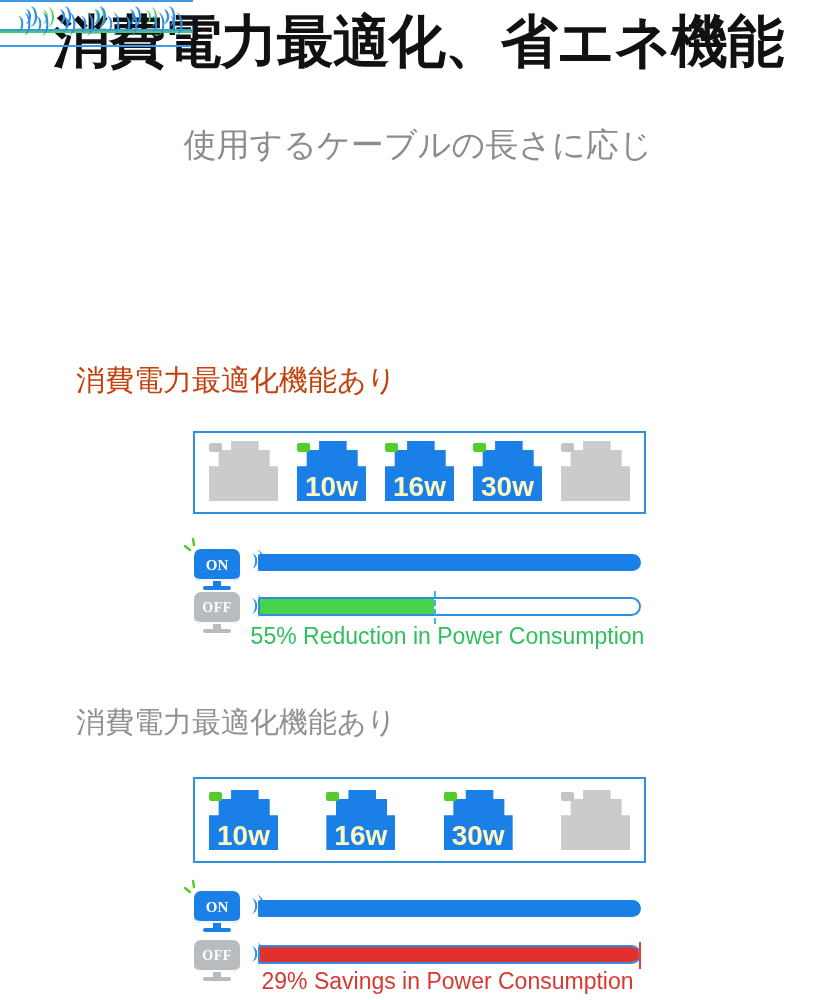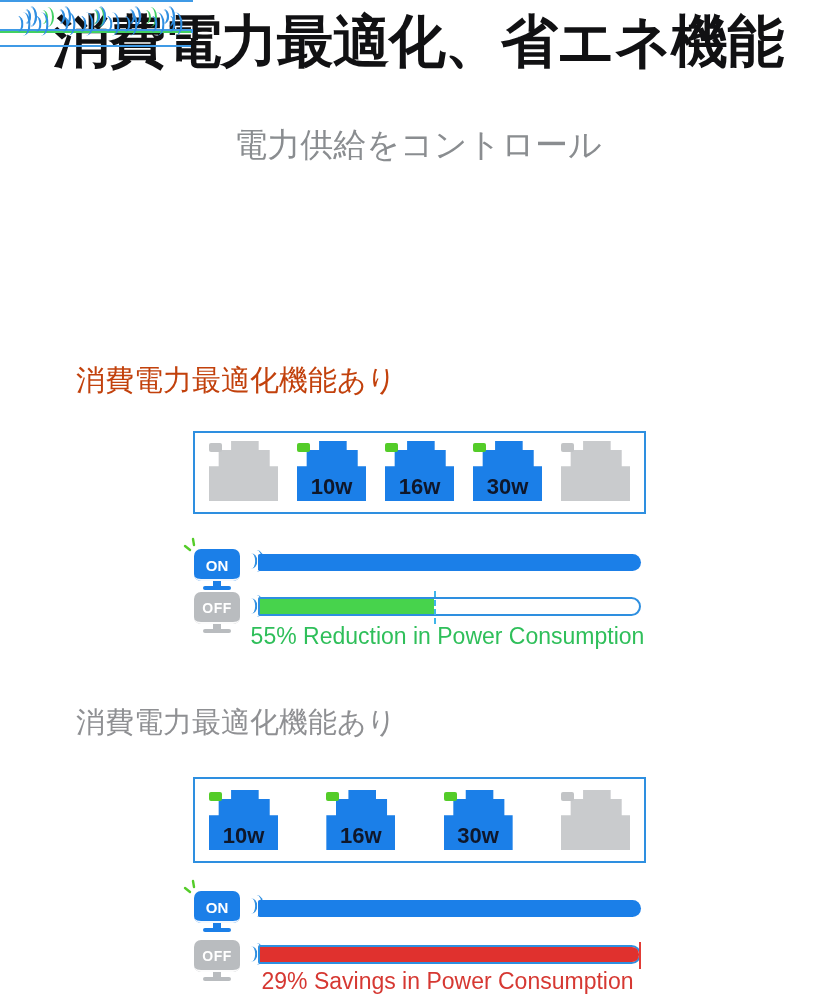--- a/index.html
+++ b/index.html
@@ -35,32 +35,32 @@
   .wv.lg { transform:scale(1.18); }
 
   
   .switch-box { position:absolute; left:193px; width:453px; background:#ffffff;
                 border:2px solid #2e8fe0; display:flex; align-items:flex-end;
                 justify-content:space-between; padding:0 14px 11px 14px; z-index:3; }
   .box1 { top:431px; height:83px; }
   .box2 { top:777px; height:86px; }
   .port { position:relative; width:69px; height:60px; flex:0 0 auto; }
   .port-shape { position:absolute; inset:0; display:flex; align-items:center; justify-content:center;
-                padding-top:32px; color:#0f172a; font-size:22px; font-weight:700;
+                padding-top:32px; color:#fef9c3; font-size:28px; font-weight:700;
                 clip-path:polygon(32% 0,72% 0,72% 15%,88% 15%,88% 42%,100% 42%,100% 100%,
                                   0 100%,0 42%,14% 42%,14% 15%,32% 15%); }
   .port.active   .port-shape { background:#1b7fe8; }
   .port.overload .port-shape { background:#e23b33; }
   .port.idle     .port-shape { background:#c9cbcd; }
   .led { position:absolute; left:0; top:2px; width:13px; height:9px; border-radius:2px; z-index:2; }
   .led.on  { background:#54cc29; }
   .led.off { background:#c2c4c6; }
 
   
-  .monitor { position:absolute; width:46px; }
+  .monitor { position:absolute; width:46px;font-family:Liberation Serif, serif; }
   .monitor .screen { width:46px; height:32px; border-radius:7px; display:flex; align-items:center;
                      justify-content:center; color:#ffffff; font-weight:700; font-size:15px;
                      box-shadow:inset 0 -6px 0 -4px rgba(255,255,255,.95); }
   .monitor.on  .screen { background:#1b7fe8; }
   .monitor.off .screen { background:#b9bcbf; letter-spacing:.5px; font-size:14px; }
   .monitor .neck { width:8px; height:5px; margin:0 auto; }
   .monitor .base { width:28px; height:4px; border-radius:2px; margin:0 auto; }
   .monitor.on  .neck, .monitor.on  .base { background:#1b7fe8; }
   .monitor.off .neck, .monitor.off .base { background:#b9bcbf; }
   .spark { position:absolute; left:-11px; top:-12px; }
@@ -93,21 +93,21 @@
   .cap1 { top:623px; color:#2fbf5a; }
   .cap2 { top:968px; color:#d63832; }
 </style>
 </head>
 <body>
 
 <div id="canvas">
 
   <div class="title">消費電力最適化、省エネ機能</div>
   <div class="subtitle">
-    <div>電力供給をコントロール</div>
+    <div>使用するケーブルの長さに応じ</div>
   </div>
 
   <div class="sec-heading blue">消費電力最適化機能あり</div>
 
   <div class="cable cable1-left">
     <span class="wv"></span>
     <span class="wv"></span>
     <span class="wv"></span>
     <span class="wv"></span>
     <span class="wv"></span>

